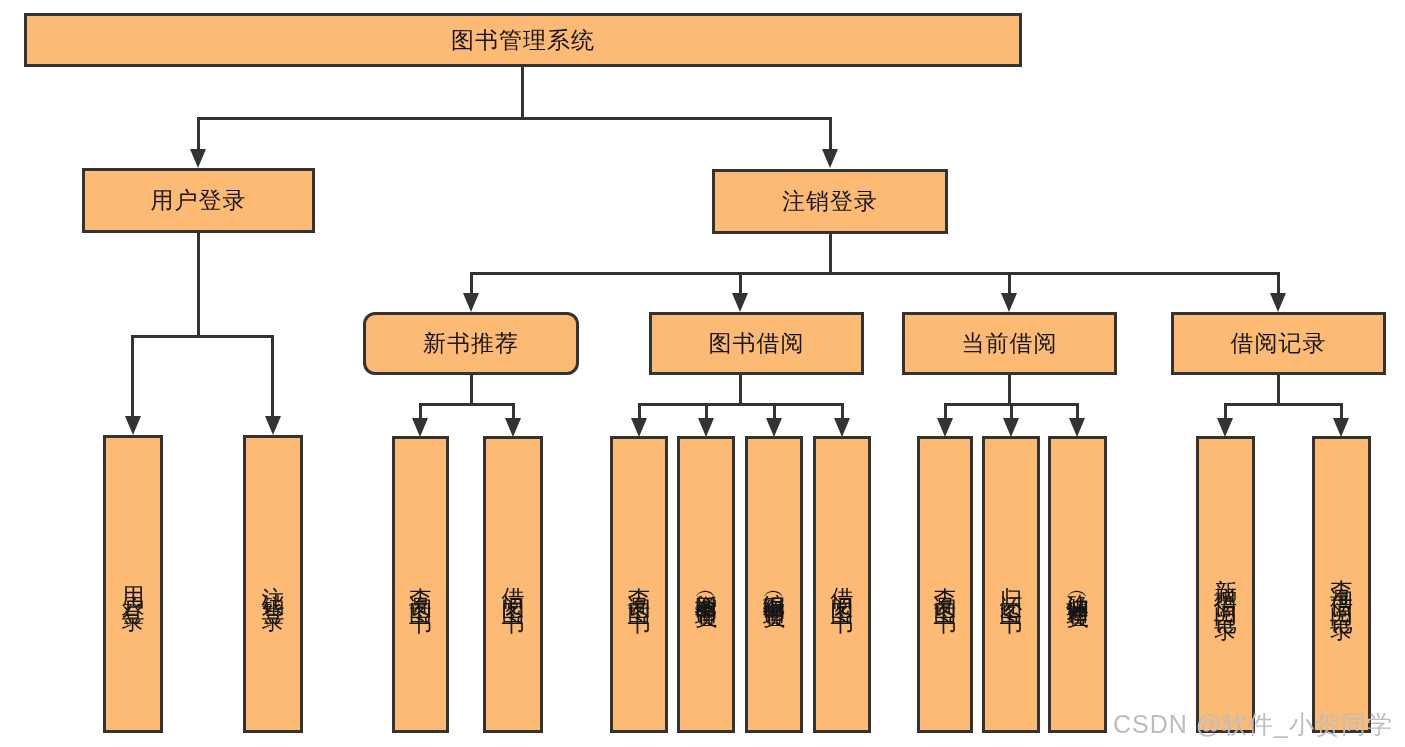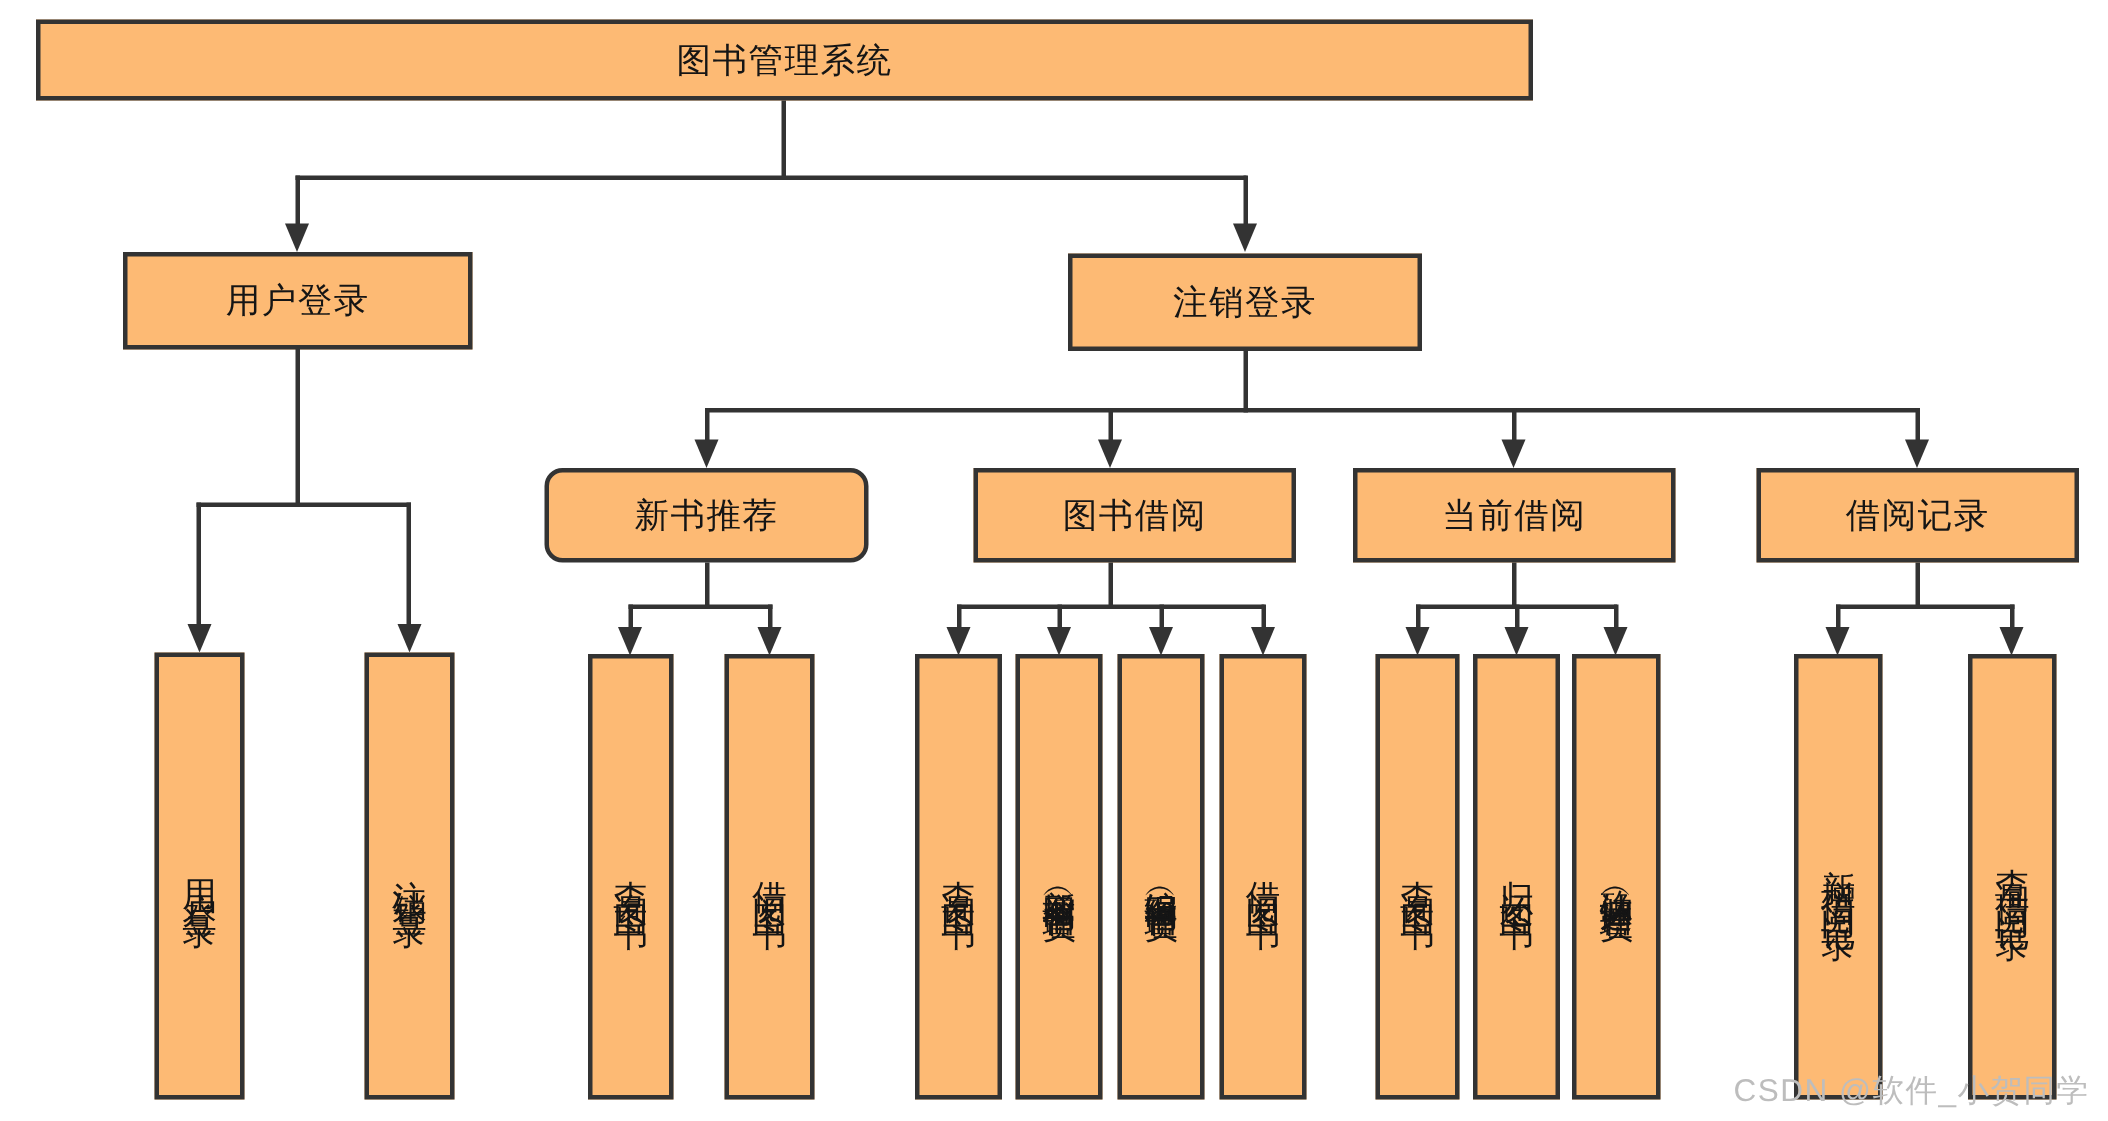--- a/index.html
+++ b/index.html
@@ -18,21 +18,21 @@
     font-size:23px; letter-spacing:8px; color:#151515; line-height:1;
   }
   .vlabel.long { font-size:22px; letter-spacing:2px; }
   .line { position:absolute; background:#333333; }
   .arrow {
     position:absolute; width:0; height:0;
     border-left:8px solid transparent; border-right:8px solid transparent;
     border-top:19px solid #333333;
   }
   .watermark {
-    position:absolute; right:12px; bottom:6px; font-size:21px; color:#bdbdbd;
+    position:absolute; right:12px; bottom:6px; font-size:25px; color:#bdbdbd;
     letter-spacing:1px; white-space:nowrap;
   }
 </style>
 </head>
 <body>
 
 <div id="stage">
 
   <div class="box" style="left:24px; top:13px; width:998px; height:54px;">
     <span class="hlabel">图书管理系统</span>

